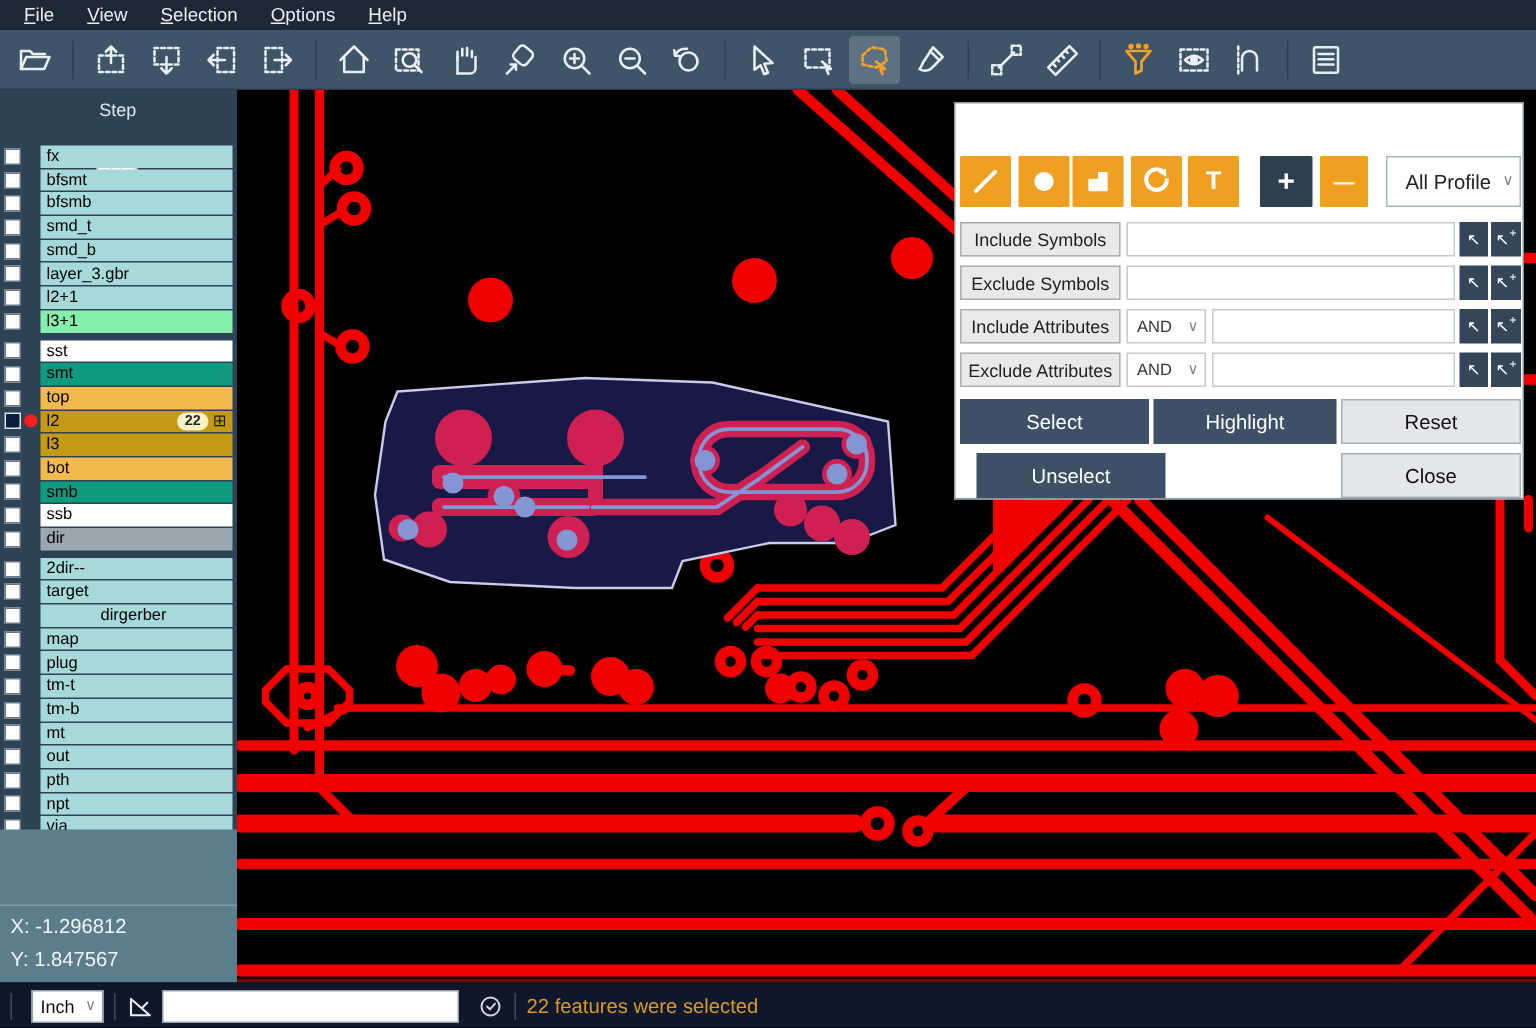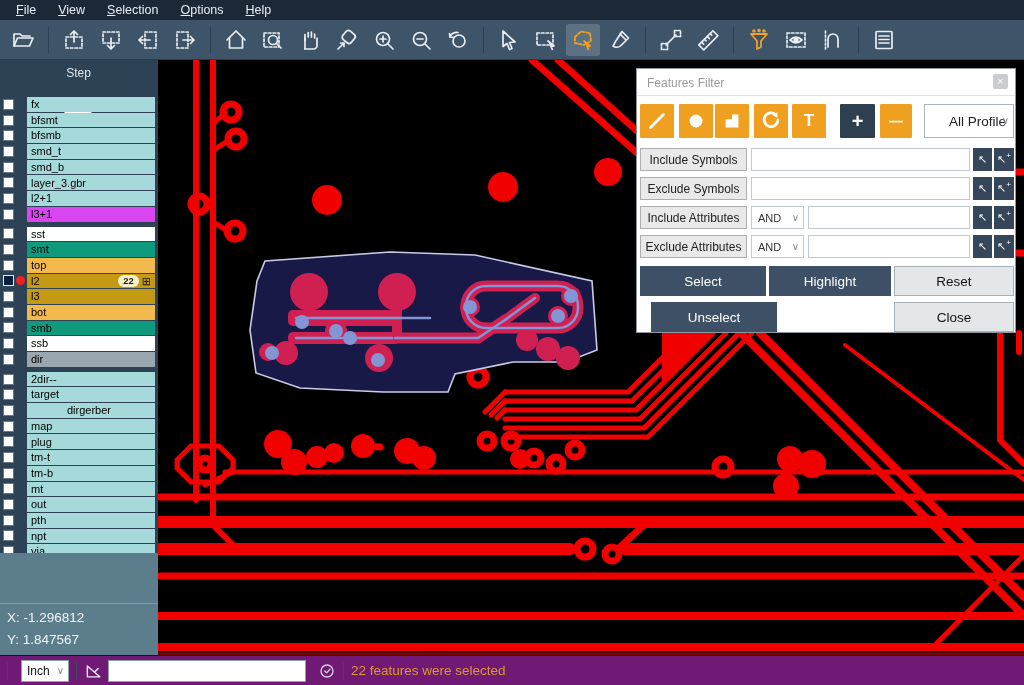--- a/index.html
+++ b/index.html
@@ -63,38 +63,38 @@
   .dlg-close { position:absolute; right:7px; top:5px; width:15px; height:15px; background:#c9cdd1;
     border-radius:2px; color:#fff; font-size:10px; text-align:center; line-height:15px; }
   .dlg-close::after { content:"×"; }
   .fbtn { position:absolute; top:35px; width:34px; height:34px; background:#f0a021; border:none; border-radius:1px;
     display:flex; align-items:center; justify-content:center; color:#fff; }
   .fbtn.navy { background:#2e3f50; }
   .glyph-plus::after { content:"+"; font-size:20px; font-weight:700; }
   .glyph-minus::after { content:"—"; font-size:14px; font-weight:700; }
   .glyph-T::after { content:"T"; font-size:17px; font-weight:700; }
   .profile-select { position:absolute; left:287px; top:35px; width:90px; height:34px; background:#fff;
-    border:1px solid #a9b6c2; font-size:13.5px; color:#222; display:flex; align-items:center; padding-left:24px;}
+    border:1px solid #a9b6c2; font-size:13.5px; color:#222; display:flex; align-items:center; padding-left:12px;}
   .frow-label { position:absolute; left:3px; width:107px; height:23px; background:#e9e9e9; border:1px solid #aeaeae;
     font-size:12px; color:#222; display:flex; align-items:center; justify-content:center; }
   .frow-input { position:absolute; height:23px; background:#fff; border:1px solid #c3cbd2; }
   .and-select { position:absolute; left:114px; width:53px; height:23px; background:#fff; border:1px solid #c3cbd2;
     font-size:11px; color:#333; display:flex; align-items:center; padding-left:6px; }
   .arrow-btn { position:absolute; width:19px; height:23px; background:#35465a; color:#fff; border:none;
     font-size:11px; display:flex; align-items:center; justify-content:center; }
   .arrow-btn::before { content:"↖"; }
   .arrow-btn.plus { width:20px; }
   .arrow-btn.plus::after { content:"+"; font-size:8px; margin-top:-8px; }
   .nav-btn { position:absolute; height:30px; border:none; font-size:13.5px; display:flex; align-items:center;
     justify-content:center; }
   .nav-btn.dark { background:#3d5065; color:#fff; }
   .nav-btn.lite { background:#e4e7e9; color:#111; border:1px solid #a8b0b8; }
 
   
-  .statusbar { position:absolute; left:0; top:655px; width:1024px; height:30px; background:#701a75;
+  .statusbar { position:absolute; left:0; top:655px; width:1024px; height:30px; background:#0f172a;
     border-top:1px solid #0d1722; display:flex; align-items:center; z-index:6;}
   .sb-sep { width:1px; height:18px; background:#3a4a5c; margin:0 7px; }
   .unit-select { width:48px; height:22px; background:#fff; border:1px solid #8fa0ad; font-size:12px; color:#111;
     display:flex; align-items:center; padding-left:5px; position:relative; margin-left:6px;}
   .sb-input { width:198px; height:22px; background:#fff; border:1px solid #8fa0ad; margin-left:4px;}
   .sb-msg { color:#d99b28; font-size:13.5px; }
 </style>
 </head>
 <body>
 
@@ -497,21 +497,21 @@
         <div class="layer-row">
           <div class="lr-check"></div>
           <div class="lr-dot"></div>
           <div class="lr-name" style="background: rgb(166, 217, 218);">
             <span style="flex: 1 1 0%;">l2+1</span>
           </div>
         </div>
         <div class="layer-row">
           <div class="lr-check"></div>
           <div class="lr-dot"></div>
-          <div class="lr-name" style="background: #d946ef;">
+          <div class="lr-name" style="background: #86efac;">
             <span style="flex: 1 1 0%;">l3+1</span>
           </div>
         </div>
         <div class="layer-row group-gap">
           <div class="lr-check"></div>
           <div class="lr-dot"></div>
           <div class="lr-name" style="background: rgb(255, 255, 255);">
             <span style="flex: 1 1 0%;">sst</span>
           </div>
         </div>
@@ -661,24 +661,20 @@
         </div>
       </div>
     <div class="xy-panel">
       <div class="div"></div>
       <div class="xy x">X: -1.296812</div>
       <div class="xy y">Y: 1.847567</div>
     </div>
   </div>
 
   <div class="dialog">
-    <div class="dlg-title">
-      <span>Features Filter</span>
-      <div class="dlg-close"></div>
-    </div>
 
     <button class="fbtn" style="left:3px">
       <svg width="22" height="22" viewBox="0 0 24 24">
           <path d="M5 19 L19 5" stroke="#fff" stroke-width="3" stroke-linecap="round"></path>
         </svg>
     </button>
     <button class="fbtn" style="left:42px">
       <svg width="22" height="22" viewBox="0 0 24 24">
           <circle cx="12" cy="12" r="7" fill="#fff"></circle>
         </svg>

